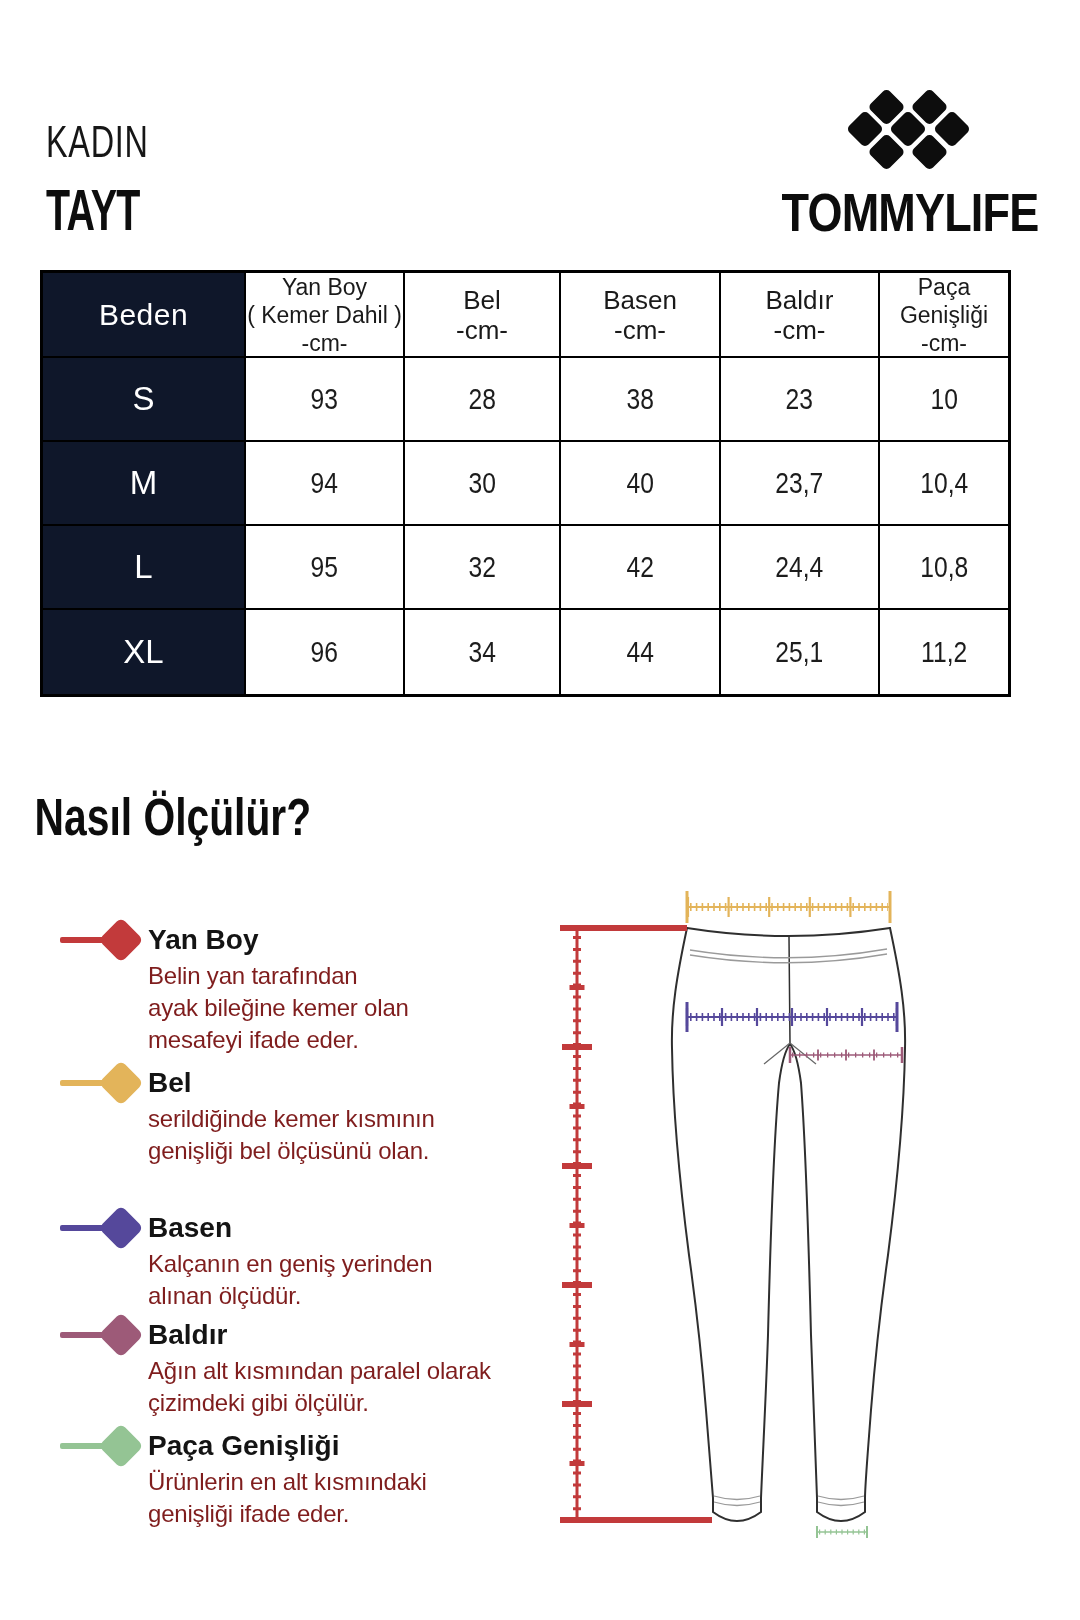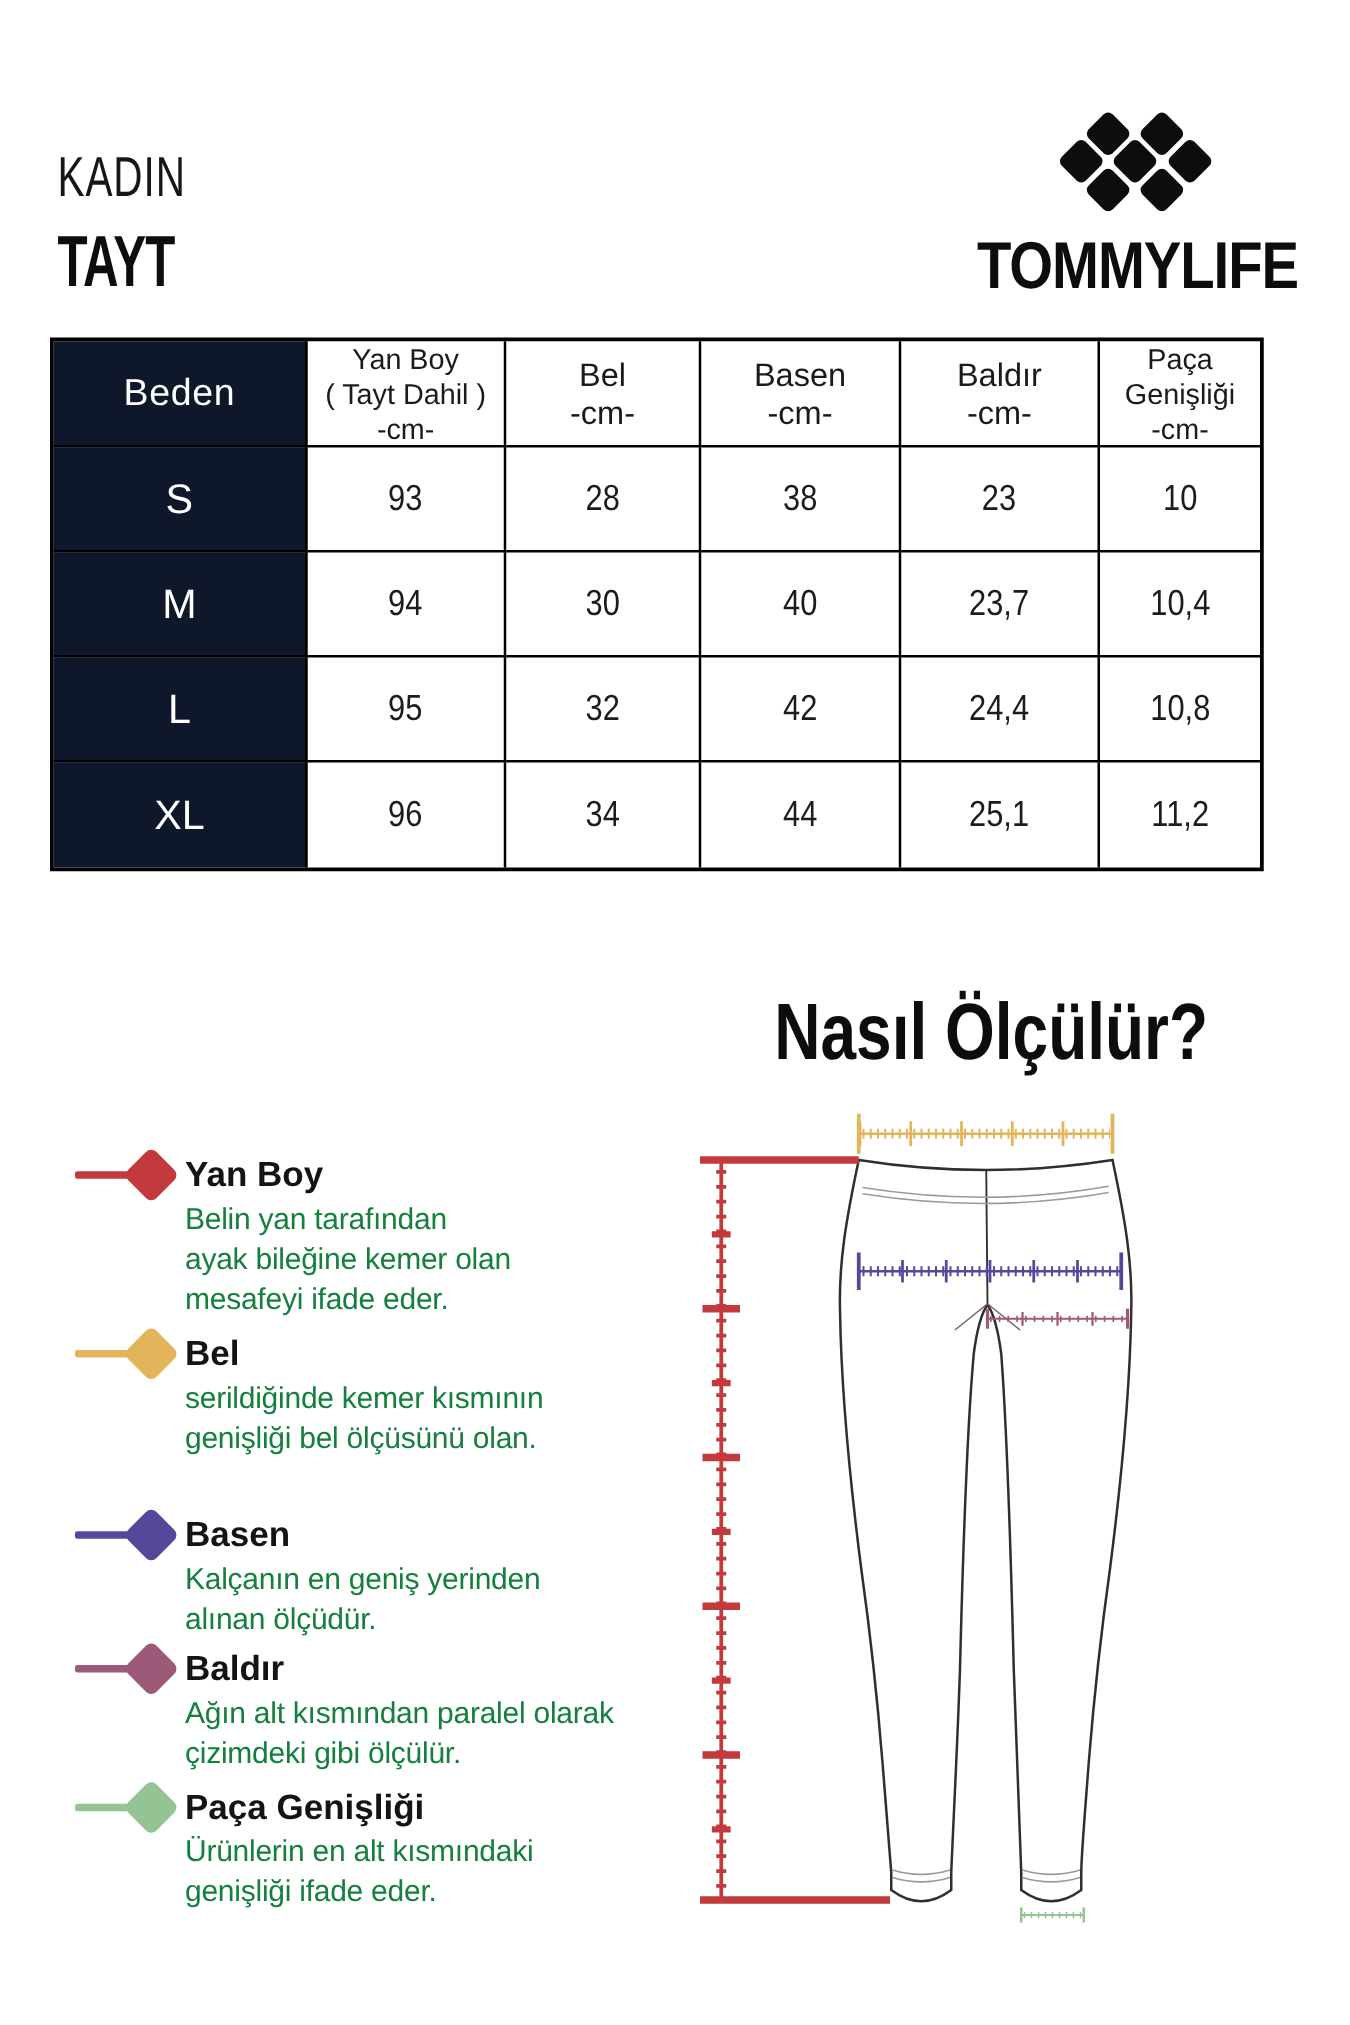--- a/index.html
+++ b/index.html
@@ -27,30 +27,30 @@
   .cell:nth-child(n+25){border-bottom:none;justify-content:center;}
   .dark{background:#0f172a;color:#fff;border-color:#000;}
   .beden{font-size:30px;letter-spacing:.5px;}
   .h1{font-size:26px;line-height:30px;color:#1a1a1a;}
   .h2{font-size:23px;line-height:28px;color:#1a1a1a;}
   .sizeletter{font-size:33px;font-weight:300;}
   .numcell{font-size:29px;color:#1c1c1c;}
   .cond{display:inline-block;transform:scaleX(.85);}
 
   
-  .htm-title{position:absolute;left:0;top:788px;width:1010px;text-align:right;
-             font-size:64px;font-weight:700;letter-spacing:0;color:#0d0d0d;}
+  .htm-title{position:absolute;left:0;top:788px;width:1010px;text-align:left;
+             font-size:51px;font-weight:700;letter-spacing:0;color:#0d0d0d;}
   .htm-title .inner{display:inline-block;transform:scaleX(.8);}
 
   .legend-item{position:absolute;left:60px;width:480px;padding-left:88px;box-sizing:content-box;}
   .lg-line{position:absolute;left:0;top:14px;width:58px;height:6px;border-radius:2px;}
   .lg-diamond{position:absolute;left:45px;top:1px;width:32px;height:32px;border-radius:6px;
               transform:rotate(45deg);}
   .lg-title{font-size:28px;font-weight:700;line-height:34px;color:#141414;}
-  .lg-desc{margin-top:3px;font-size:24px;line-height:32px;color:#15803d;letter-spacing:-.2px;}
+  .lg-desc{margin-top:3px;font-size:24px;line-height:32px;color:#7f1d1d;letter-spacing:-.2px;}
 
   .diagram{position:absolute;left:540px;top:850px;}
 </style>
 </head>
 <body>
 
 <div id="page">
 
   <div class="cat-title">KADIN</div>
   <div class="prod-title">TAYT</div>
@@ -68,21 +68,21 @@
   </svg>
   <div class="brand-word">TOMMYLIFE</div>
 
   <div class="sizetable">
 
     <div class="cell dark beden">
       <div>Beden</div>
     </div>
     <div class="cell">
       <div class="h2">Yan Boy</div>
-      <div class="h2">( Tayt Dahil )</div>
+      <div class="h2">( Kemer Dahil )</div>
       <div class="h2">-cm-</div>
     </div>
     <div class="cell">
       <div class="h1">Bel</div>
       <div class="h1">-cm-</div>
     </div>
     <div class="cell">
       <div class="h1">Basen</div>
       <div class="h1">-cm-</div>
     </div>

